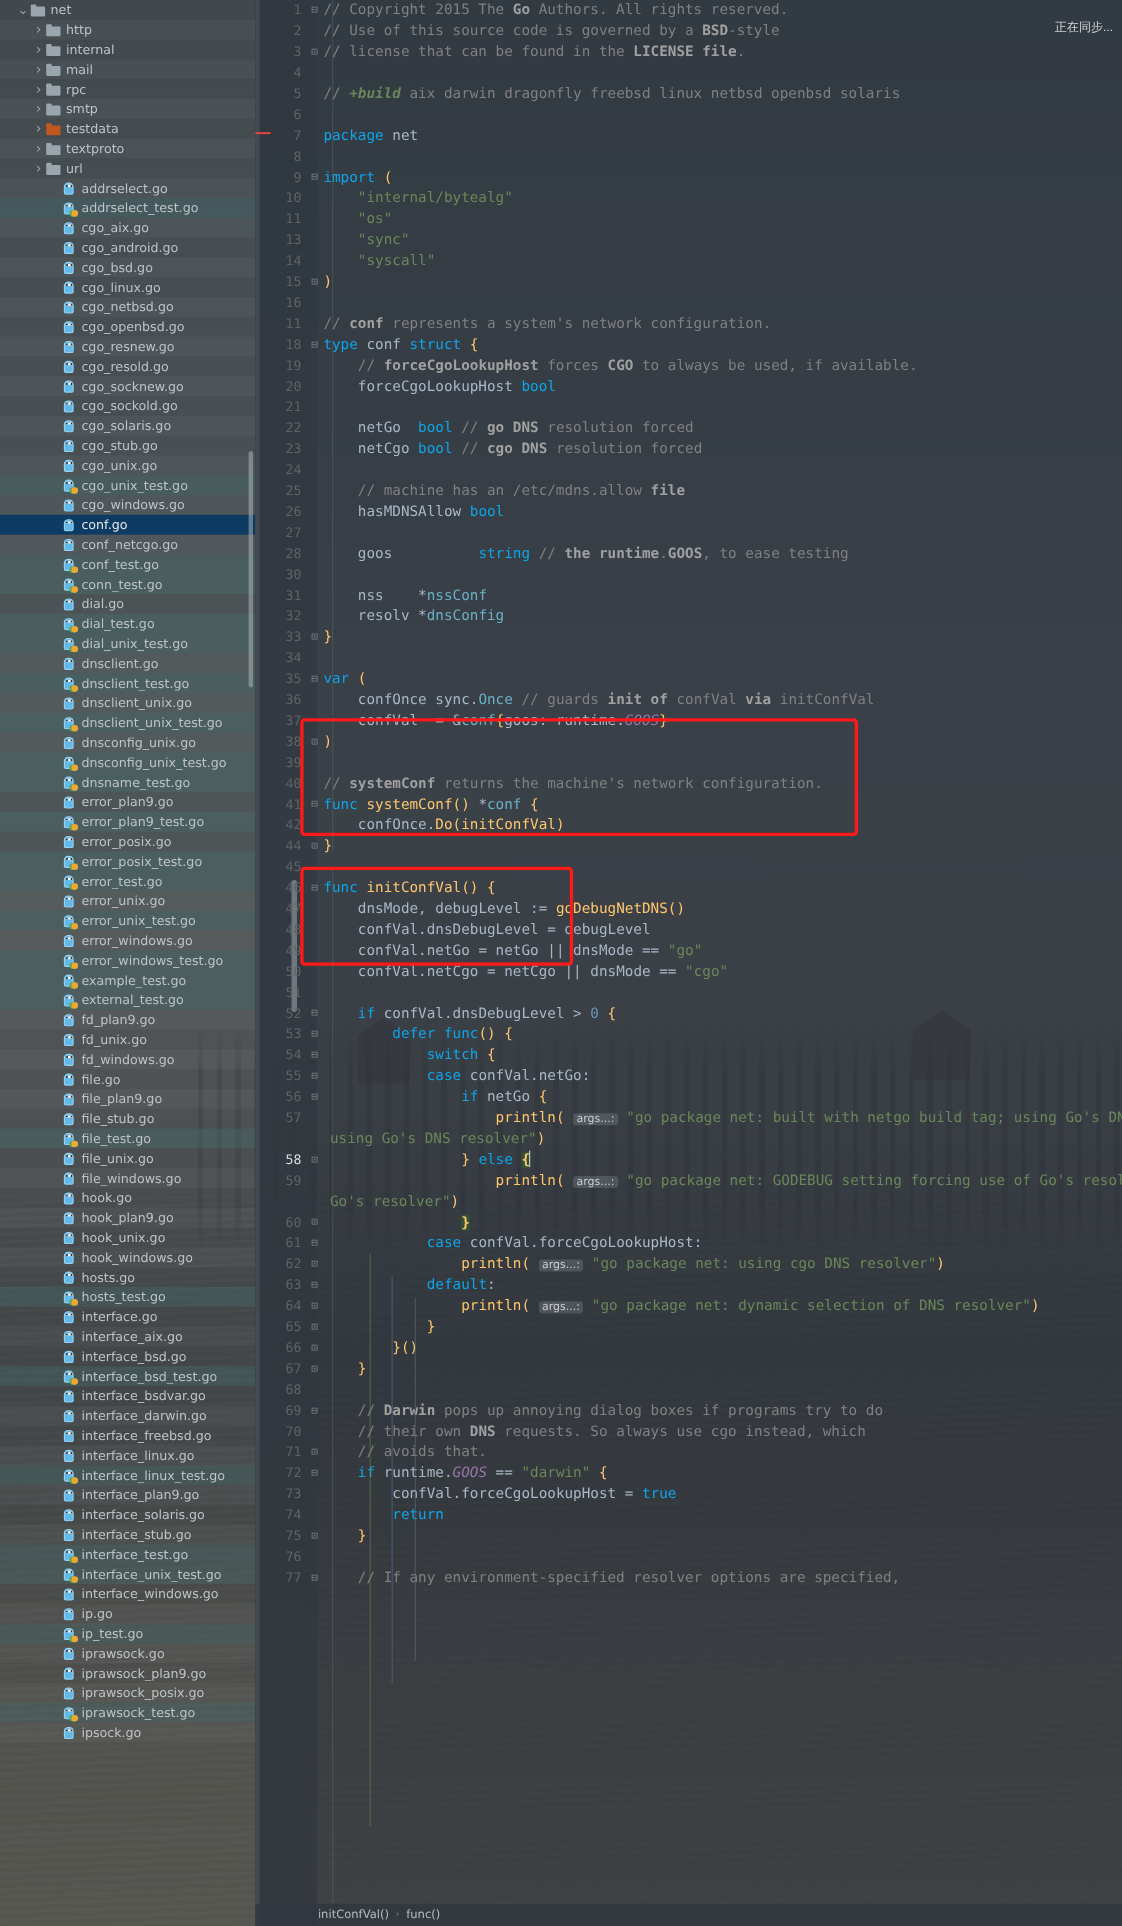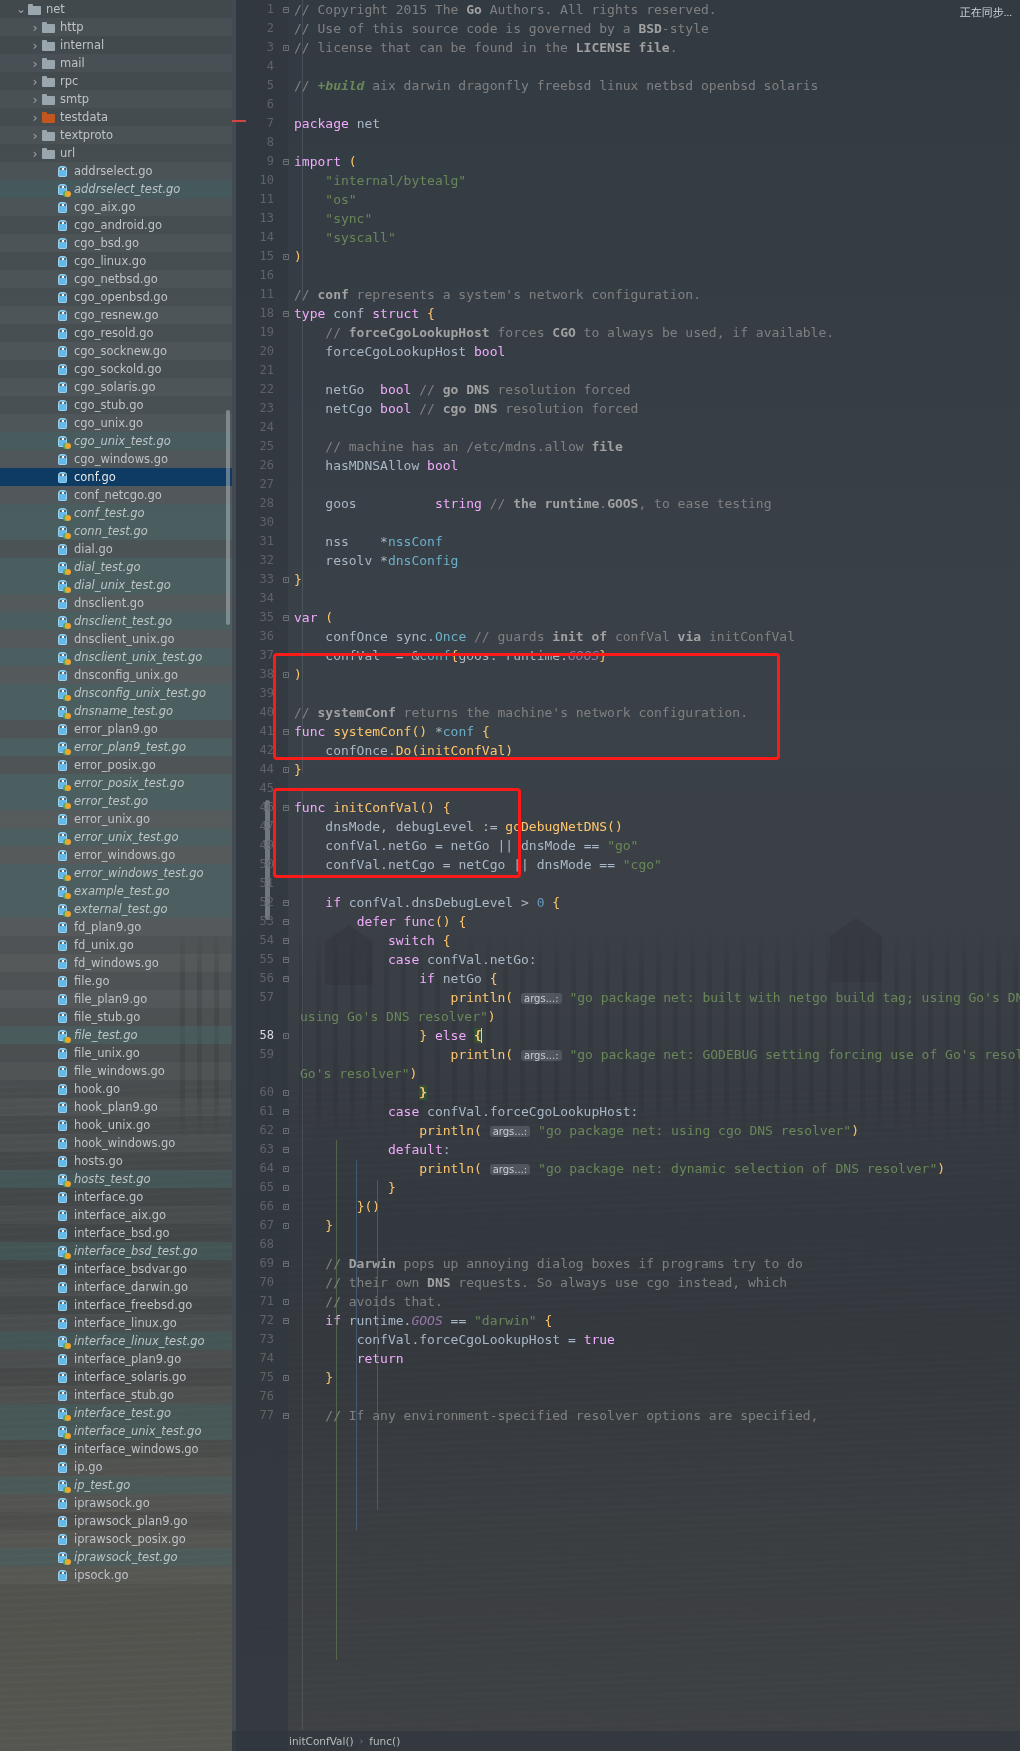--- a/index.html
+++ b/index.html
@@ -81,21 +81,21 @@
   .tree-row {
     position: relative;
     height: 18px;
     display: flex; align-items: center;
     white-space: nowrap;
     color: #bdc3c7;
     font-size: 11.5px;
     padding-right: 4px;
   }
   .tree-row.alt { background: rgba(255,255,255,0.035); }
-  .tree-row.testtint { background: rgba(70,118,118,0.30); font-style: italic; }
+  .tree-row.testtint { background: rgba(70,118,118,0.30); }
   .tree-row.selected { background: #0d3b63; color: #e4e8ea; }
   .tw { display:inline-block; width:14px; text-align:center; flex:0 0 14px;
         color:#9aa3a7; font-size:9px; line-height:1; }
   .tw.empty { visibility:hidden; }
   .ico { flex: 0 0 13px; width: 13px; height: 13px; margin-right: 5px; position: relative; }
   
   .ico.folder::before {
     content:""; position:absolute; left:0; top:3px; width:13px; height:9px;
     background:#9aa6ad; border-radius:1px;
   }
@@ -182,21 +182,21 @@
   
   .iguide {
     position:absolute; width:1px;
     background: rgba(120,130,140,0.30);
   }
   .iguide.g1 { background: rgba(106,135,89,0.55); }
   .iguide.g2 { background: rgba(80,110,150,0.60); }
   .iguide.g3 { background: rgba(90,120,140,0.55); }
 
   
-  .kw   { color:#f0abfc; }
+  .kw   { color:#0ea5e9; }
   .cmt  { color:#808080; }
   .cmt b{ color:#a1a1a1; font-weight:bold; }
   .cmtu { color:#6a8759; font-weight:bold; font-style:italic;}
   .str  { color:#6a8759; }
   .typ  { color:#6ab0c9; }
   .fn   { color:#ffc66d; }
   .num2 { color:#6897bb; }
   .fld  { color:#9876aa; font-style:italic; }
   .bry  { color:#ffc66d; }
   .pln  { color:#a9b7c6; }
@@ -228,22 +228,22 @@
     background: rgba(49,55,62,0.80);
     display:flex; align-items:center;
     padding-left:57px;
     font-family:"DejaVu Sans", sans-serif; font-size:10.5px;
     color:#b6bcc0; gap:6px;
   }
   #breadcrumb .sep { color:#7b8287; font-size:9px; }
 
   
   #sync-status {
-    position:absolute; right:8px; top:5px; z-index:5;
-    font-family:Liberation Serif, serif; font-size:11px;
+    position:absolute; right:8px; top:17px; z-index:5;
+    font-family:Liberation Sans, sans-serif; font-size:11px;
     color:#d2d6d9;
   }
 </style>
 </head>
 <body>
 
 <div id="bg"></div>
 <div id="bg-pier"></div>
 <div id="bg-hut1"></div>
 <div id="bg-hut2"></div>
@@ -1044,20 +1044,21 @@
         <div class="ln"><span class="num">37</span><span class="txt"><span class="pln"> </span><span class="pln"> </span><span class="pln"> </span><span class="pln"> </span><span class="pln">confVal</span><span class="pln"> </span><span class="pln"> </span><span class="pln">=</span><span class="pln"> </span><span class="pln">&amp;</span><span class="typ">conf</span><span class="bry">{</span><span class="pln">goos</span><span class="pln">:</span><span class="pln"> </span><span class="pln">runtime</span><span class="pln">.</span><span class="fld">GOOS</span><span class="bry">}</span></span></div>
         <div class="ln"><span class="num">38</span><span class="fold">⊡</span><span class="txt"><span class="bry">)</span></span></div>
         <div class="ln"><span class="num">39</span><span class="txt"></span></div>
         <div class="ln"><span class="num">40</span><span class="txt"><span class="cmt">// <b>systemConf</b> returns the machine's network configuration.</span></span></div>
         <div class="ln"><span class="num">41</span><span class="fold">⊟</span><span class="txt"><span class="kw">func</span><span class="pln"> </span><span class="fn">systemConf</span><span class="bry">(</span><span class="bry">)</span><span class="pln"> </span><span class="pln">*</span><span class="typ">conf</span><span class="pln"> </span><span class="bry">{</span></span></div>
         <div class="ln"><span class="num">42</span><span class="txt"><span class="pln"> </span><span class="pln"> </span><span class="pln"> </span><span class="pln"> </span><span class="pln">confOnce</span><span class="pln">.</span><span class="fn">Do</span><span class="bry">(</span><span class="fn">initConfVal</span><span class="bry">)</span></span></div>
         <div class="ln"><span class="num">44</span><span class="fold">⊡</span><span class="txt"><span class="bry">}</span></span></div>
         <div class="ln"><span class="num">45</span><span class="txt"></span></div>
         <div class="ln"><span class="num">46</span><span class="fold">⊟</span><span class="txt"><span class="kw">func</span><span class="pln"> </span><span class="fn">initConfVal</span><span class="bry">(</span><span class="bry">)</span><span class="pln"> </span><span class="bry">{</span></span></div>
         <div class="ln"><span class="num">47</span><span class="txt"><span class="pln"> </span><span class="pln"> </span><span class="pln"> </span><span class="pln"> </span><span class="pln">dnsMode</span><span class="pln">,</span><span class="pln"> </span><span class="pln">debugLevel</span><span class="pln"> </span><span class="pln">:</span><span class="pln">=</span><span class="pln"> </span><span class="fn">goDebugNetDNS</span><span class="bry">(</span><span class="bry">)</span></span></div>
+        <div class="ln"><span class="num">48</span><span class="txt"><span class="pln"> </span><span class="pln"> </span><span class="pln"> </span><span class="pln"> </span><span class="pln">confVal</span><span class="pln">.</span><span class="pln">dnsDebugLevel</span><span class="pln"> </span><span class="pln">=</span><span class="pln"> </span><span class="pln">debugLevel</span></span></div>
         <div class="ln"><span class="num">49</span><span class="txt"><span class="pln"> </span><span class="pln"> </span><span class="pln"> </span><span class="pln"> </span><span class="pln">confVal</span><span class="pln">.</span><span class="pln">netGo</span><span class="pln"> </span><span class="pln">=</span><span class="pln"> </span><span class="pln">netGo</span><span class="pln"> </span><span class="pln">|</span><span class="pln">|</span><span class="pln"> </span><span class="pln">dnsMode</span><span class="pln"> </span><span class="pln">=</span><span class="pln">=</span><span class="pln"> </span><span class="str">"go"</span></span></div>
         <div class="ln"><span class="num">50</span><span class="txt"><span class="pln"> </span><span class="pln"> </span><span class="pln"> </span><span class="pln"> </span><span class="pln">confVal</span><span class="pln">.</span><span class="pln">netCgo</span><span class="pln"> </span><span class="pln">=</span><span class="pln"> </span><span class="pln">netCgo</span><span class="pln"> </span><span class="pln">|</span><span class="pln">|</span><span class="pln"> </span><span class="pln">dnsMode</span><span class="pln"> </span><span class="pln">=</span><span class="pln">=</span><span class="pln"> </span><span class="str">"cgo"</span></span></div>
         <div class="ln"><span class="num">51</span><span class="txt"></span></div>
         <div class="ln"><span class="num">52</span><span class="fold">⊟</span><span class="txt"><span class="pln"> </span><span class="pln"> </span><span class="pln"> </span><span class="pln"> </span><span class="kw">if</span><span class="pln"> </span><span class="pln">confVal</span><span class="pln">.</span><span class="pln">dnsDebugLevel</span><span class="pln"> </span><span class="pln">&gt;</span><span class="pln"> </span><span class="num2">0</span><span class="pln"> </span><span class="bry">{</span></span></div>
         <div class="ln"><span class="num">53</span><span class="fold">⊟</span><span class="txt"><span class="pln"> </span><span class="pln"> </span><span class="pln"> </span><span class="pln"> </span><span class="pln"> </span><span class="pln"> </span><span class="pln"> </span><span class="pln"> </span><span class="kw">defer</span><span class="pln"> </span><span class="kw">func</span><span class="bry">(</span><span class="bry">)</span><span class="pln"> </span><span class="bry">{</span></span></div>
         <div class="ln"><span class="num">54</span><span class="fold">⊟</span><span class="txt"><span class="pln"> </span><span class="pln"> </span><span class="pln"> </span><span class="pln"> </span><span class="pln"> </span><span class="pln"> </span><span class="pln"> </span><span class="pln"> </span><span class="pln"> </span><span class="pln"> </span><span class="pln"> </span><span class="pln"> </span><span class="kw">switch</span><span class="pln"> </span><span class="bry">{</span></span></div>
         <div class="ln"><span class="num">55</span><span class="fold">⊟</span><span class="txt"><span class="pln"> </span><span class="pln"> </span><span class="pln"> </span><span class="pln"> </span><span class="pln"> </span><span class="pln"> </span><span class="pln"> </span><span class="pln"> </span><span class="pln"> </span><span class="pln"> </span><span class="pln"> </span><span class="pln"> </span><span class="kw">case</span><span class="pln"> </span><span class="pln">confVal</span><span class="pln">.</span><span class="pln">netGo</span><span class="pln">:</span></span></div>
         <div class="ln"><span class="num">56</span><span class="fold">⊟</span><span class="txt"><span class="pln"> </span><span class="pln"> </span><span class="pln"> </span><span class="pln"> </span><span class="pln"> </span><span class="pln"> </span><span class="pln"> </span><span class="pln"> </span><span class="pln"> </span><span class="pln"> </span><span class="pln"> </span><span class="pln"> </span><span class="pln"> </span><span class="pln"> </span><span class="pln"> </span><span class="pln"> </span><span class="kw">if</span><span class="pln"> </span><span class="pln">netGo</span><span class="pln"> </span><span class="bry">{</span></span></div>
         <div class="ln"><span class="num">57</span><span class="txt"><span class="pln"> </span><span class="pln"> </span><span class="pln"> </span><span class="pln"> </span><span class="pln"> </span><span class="pln"> </span><span class="pln"> </span><span class="pln"> </span><span class="pln"> </span><span class="pln"> </span><span class="pln"> </span><span class="pln"> </span><span class="pln"> </span><span class="pln"> </span><span class="pln"> </span><span class="pln"> </span><span class="pln"> </span><span class="pln"> </span><span class="pln"> </span><span class="pln"> </span><span class="fn">println</span><span class="bry">(</span> <span class="hint">args...:</span><span class="pln"> </span><span class="str">"go package net: built with netgo build tag; using Go's DNS resolver"</span></span></div>
         <div class="ln wrapline"><span class="wrapindent"><span class="str">using Go's DNS resolver"</span><span class="bry">)</span><span class="str"></span></span></div>

